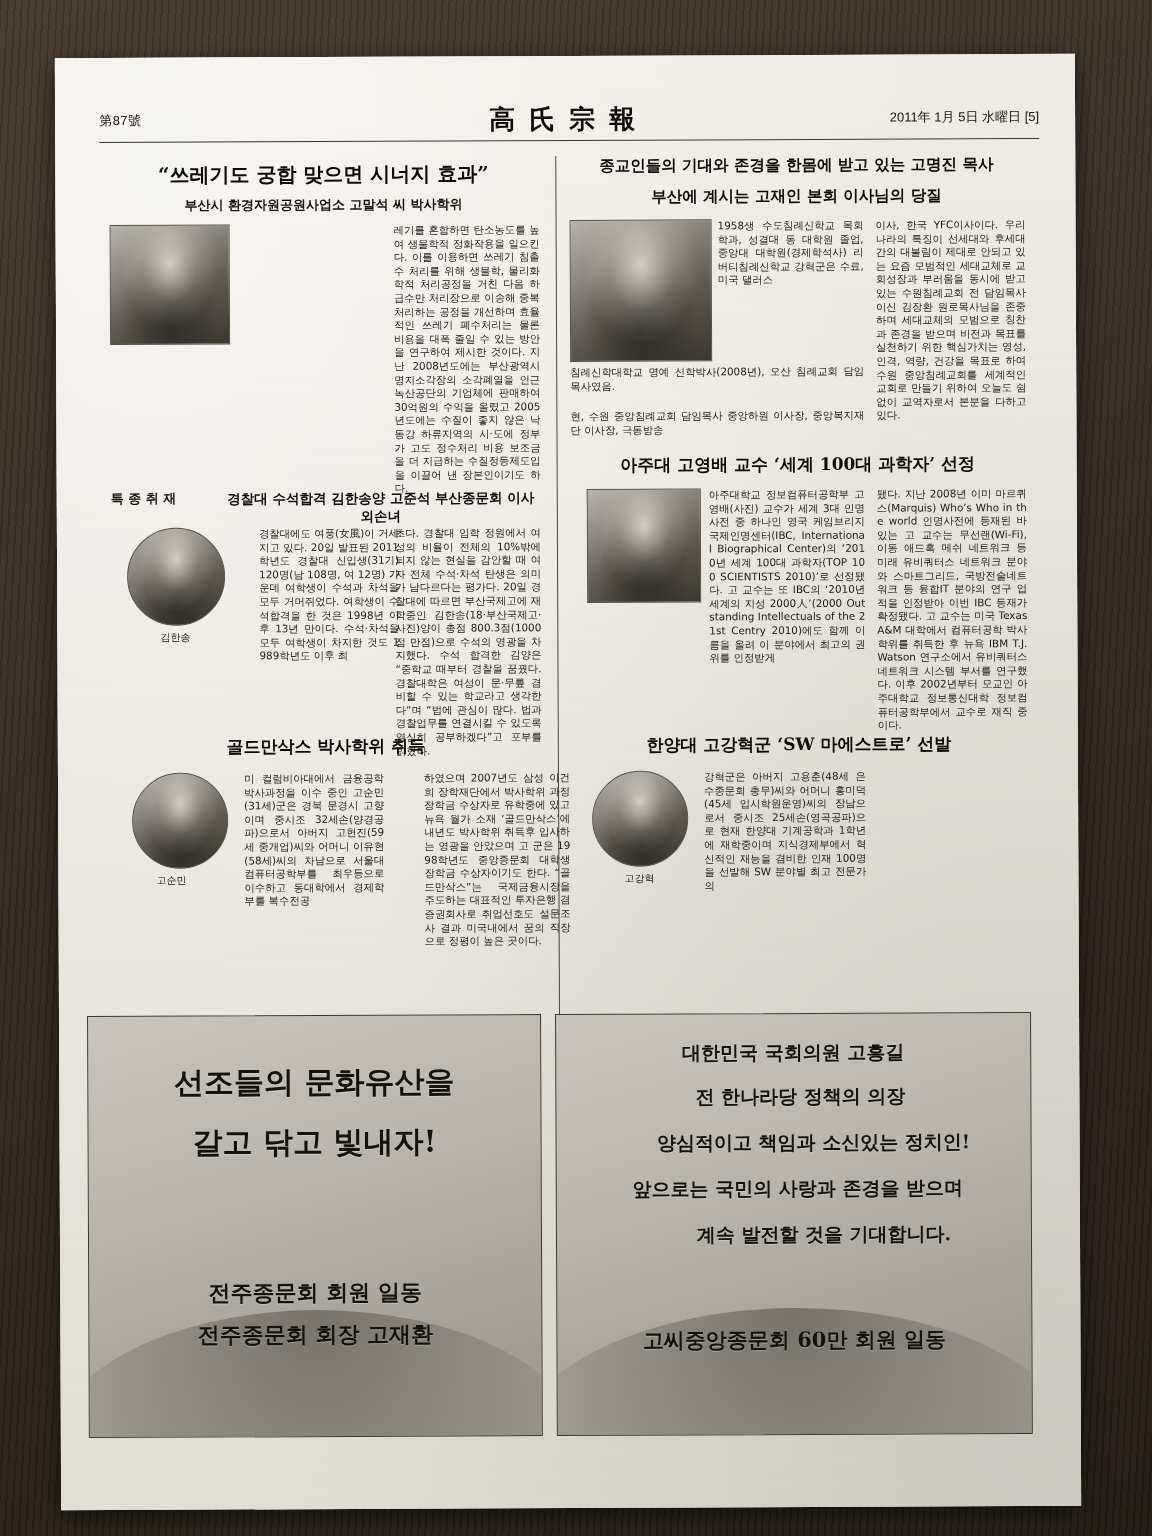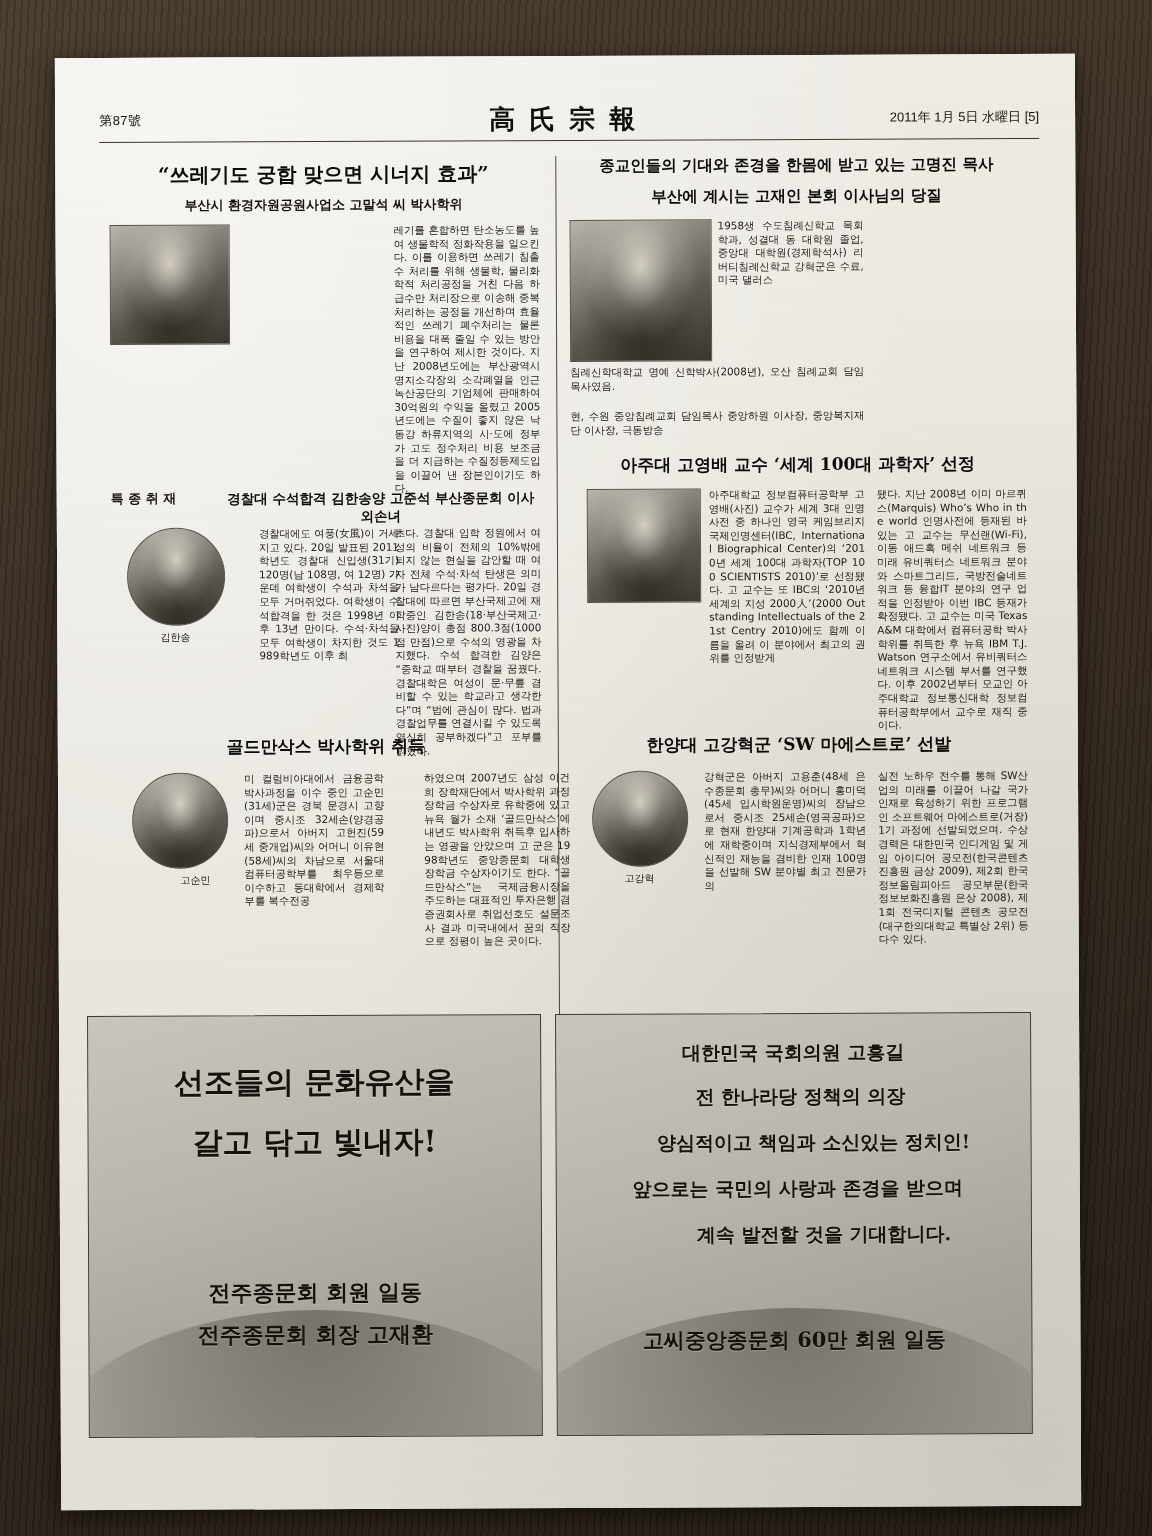--- a/index.html
+++ b/index.html
@@ -182,20 +182,22 @@
 
   <div style="position:absolute; left:512px; top:100px; width:458px;">
     <div class="headline h2">종교인들의 기대와 존경을 한몸에 받고 있는 고명진 목사</div>
     <div class="headline h2" style="margin-top:10px;">부산에 계시는 고재인 본회 이사님의 당질</div>
 
     <div style="position:relative; margin-top:12px; height:310px;">
       <div class="photo" style="position:absolute; left:2px; top:0; width:140px; height:140px;"></div>
       <div class="col-text" style="position:absolute; left:150px; top:0; width:146px;">1958생 수도침례신학교 목회학과, 성결대 동 대학원 졸업, 중앙대 대학원(경제학석사) 리버티침례신학교 강혁군은 수료, 미국 댈러스</div>
       <div class="col-text" style="position:absolute; left:2px; top:146px; width:294px;">침례신학대학교 명예 신학박사(2008년), 오산 침례교회 담임 목사였음.</div>
       <div class="col-text" style="position:absolute; left:2px; top:190px; width:294px;">현, 수원 중앙침례교회 담임목사 중앙하원 이사장, 중앙복지재단 이사장, 극동방송</div>
+      <div class="col-text" style="position:absolute; left:308px; top:0; width:150px;">이사, 한국 YFC이사이다.
+우리나라의 특징이 선세대와 후세대 간의 대불림이 제대로 안되고 있는 요즘 모범적인 세대교체로 교회성장과 부러움을 동시에 받고 있는 수원침례교회 전 담임목사이신 김장환 원로목사님을 존중하며 세대교체의 모범으로 칭찬과 존경을 받으며 비전과 목표를 실천하기 위한 핵심가치는 영성, 인격, 역량, 건강을 목표로 하여 수원 중앙침례교회를 세계적인 교회로 만들기 위하여 오늘도 쉼없이 교역자로서 본분을 다하고 있다.</div>
     </div>
   </div>
 
   <div style="position:absolute; left:50px; top:432px; width:436px;">
     <div style="position:relative; height:26px;">
       <div class="marker" style="left:4px; top:0; font-size:13px; font-weight:bold; color:#1a1610;">특 종 취 재</div>
       <div class="headline" style="position:absolute; left:112px; top:1px; width:324px; font-size:13.5px;">경찰대 수석합격 김한송양 고준석 부산종문회 이사 외손녀</div>
     </div>
     <div style="position:relative; margin-top:12px; height:250px;">
       <div class="photo round" style="position:absolute; left:20px; top:0; width:96px; height:96px;"></div>
@@ -218,36 +220,34 @@
 지난 2008년 이미 마르퀴스(Marquis) Who’s Who in the world 인명사전에 등재된 바 있는 고 교수는 무선랜(Wi-Fi), 이동 애드혹 메쉬 네트워크 등 미래 유비쿼터스 네트워크 분야와 스마트그리드, 국방전술네트워크 등 융합IT 분야의 연구 업적을 인정받아 이번 IBC 등재가 확정됐다.
 고 교수는 미국 Texas A&amp;M 대학에서 컴퓨터공학 박사 학위를 취득한 후 뉴욕 IBM T.J. Watson 연구소에서 유비쿼터스 네트워크 시스템 부서를 연구했다.
 이후 2002년부터 모교인 아주대학교 정보통신대학 정보컴퓨터공학부에서 교수로 재직 중이다.</div>
     </div>
   </div>
 
   <div style="position:absolute; left:50px; top:678px; width:436px;">
     <div class="headline h3">골드만삭스 박사학위 취득</div>
     <div style="position:relative; margin-top:14px; height:230px;">
       <div class="photo round" style="position:absolute; left:24px; top:0; width:94px; height:94px;"></div>
-      <div class="cap" style="position:absolute; left:40px; top:98px; width:94px;">고순민</div>
+      <div class="cap" style="position:absolute; left:16px; top:98px; width:94px;">고순민</div>
       <div class="col-text" style="position:absolute; left:136px; top:0; width:140px;">미 컬럼비아대에서 금융공학 박사과정을 이수 중인 고순민(31세)군은 경북 문경시 고향이며 중시조 32세손(양경공파)으로서 아버지 고헌진(59세 중개업)씨와 어머니 이유현(58세)씨의 차남으로 서울대 컴퓨터공학부를 최우등으로 이수하고 동대학에서 경제학부를 복수전공</div>
       <div class="col-text" style="position:absolute; left:4px; top:126px; width:272px;"></div>
       <div class="col-text" style="position:absolute; left:288px; top:0; width:146px;margin-left:28px;">하였으며 2007년도 삼성 이건희 장학재단에서 박사학위 과정 장학금 수상자로 유학중에 있고 뉴욕 월가 소재 ‘골드만삭스’에 내년도 박사학위 취득후 입사하는 영광을 안았으며 고 군은 1998학년도 중앙종문회 대학생 장학금 수상자이기도 한다.
 “골드만삭스”는 국제금융시장을 주도하는 대표적인 투자은행 겸 증권회사로 취업선호도 설문조사 결과 미국내에서 꿈의 직장으로 정평이 높은 곳이다.</div>
     </div>
   </div>
 
   <div style="position:absolute; left:512px; top:678px; width:458px;">
     <div class="headline h3">한양대 고강혁군 ‘SW 마에스트로’ 선발</div>
     <div style="position:relative; margin-top:14px; height:230px;">
       <div class="photo round" style="position:absolute; left:22px; top:0; width:94px; height:94px;"></div>
       <div class="cap" style="position:absolute; left:22px; top:98px; width:94px;">고강혁</div>
       <div class="col-text" style="position:absolute; left:134px; top:0; width:162px;">강혁군은 아버지 고용춘(48세 은수종문회 총무)씨와 어머니 홍미덕(45세 입시학원운영)씨의 장남으로서 중시조 25세손(영곡공파)으로 현재 한양대 기계공학과 1학년에 재학중이며 지식경제부에서 혁신적인 재능을 겸비한 인재 100명을 선발해 SW 분야별 최고 전문가의</div>
-      <div class="col-text" style="position:absolute; left:308px; top:0; width:150px;">실전 노하우 전수를 통해 SW산업의 미래를 이끌어 나갈 국가 인재로 육성하기 위한 프로그램인 소프트웨어 마에스트로(거장) 1기 과정에 선발되었으며.
-수상경력은 대한민국 인디게임 및 게임 아이디어 공모전(한국콘텐츠진흥원 금상 2009), 제2회 한국정보올림피아드 공모부문(한국정보보화진흥원 은상 2008), 제1회 전국디지털 콘텐츠 공모전(대구한의대학교 특별상 2위) 등 다수 있다.</div>
     </div>
   </div>
 
   <div class="ad" style="left:28px; top:958px; width:452px; height:420px;">
     <div class="ad-line" style="position:absolute; left:0; right:0; top:46px; text-align:center; font-size:30px;">선조들의 문화유산을</div>
     <div class="ad-line" style="position:absolute; left:0; right:0; top:106px; text-align:center; font-size:30px;">갈고 닦고 빛내자!</div>
     <div class="ad-line" style="position:absolute; left:0; right:0; top:262px; text-align:center; font-size:22px;">전주종문회 회원 일동</div>
     <div class="ad-line" style="position:absolute; left:0; right:0; top:304px; text-align:center; font-size:22px;">전주종문회 회장 고재환</div>
   </div>
 

